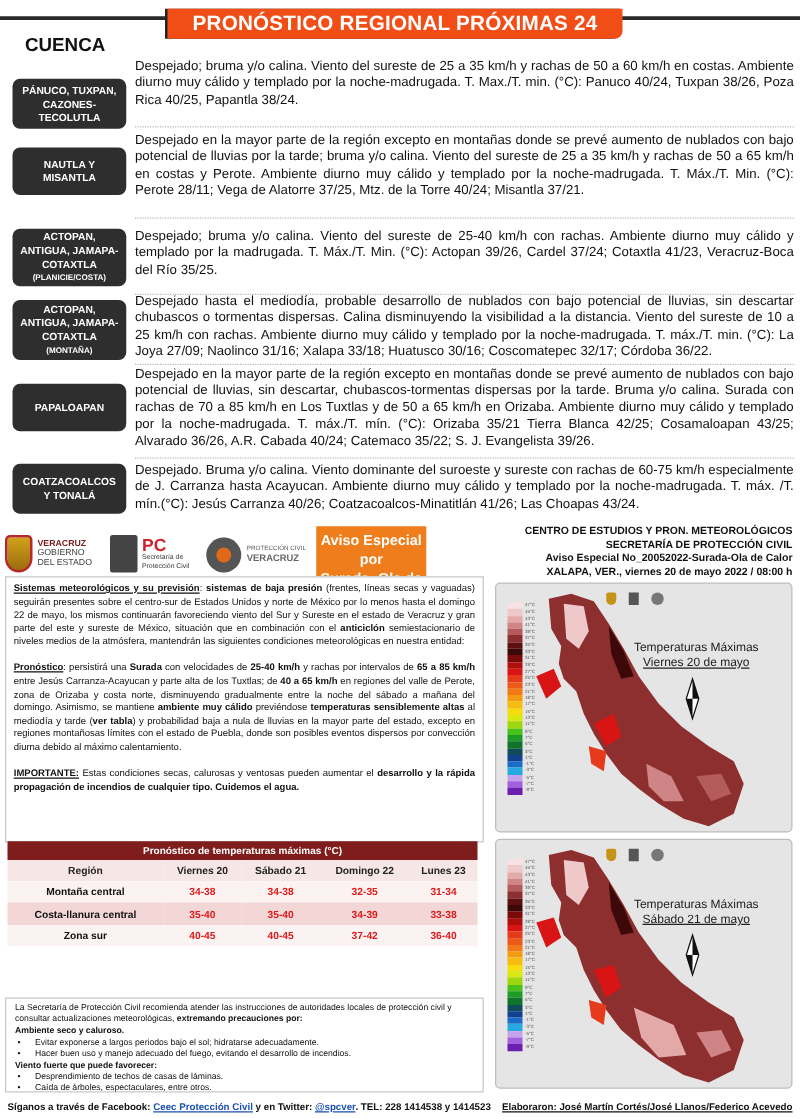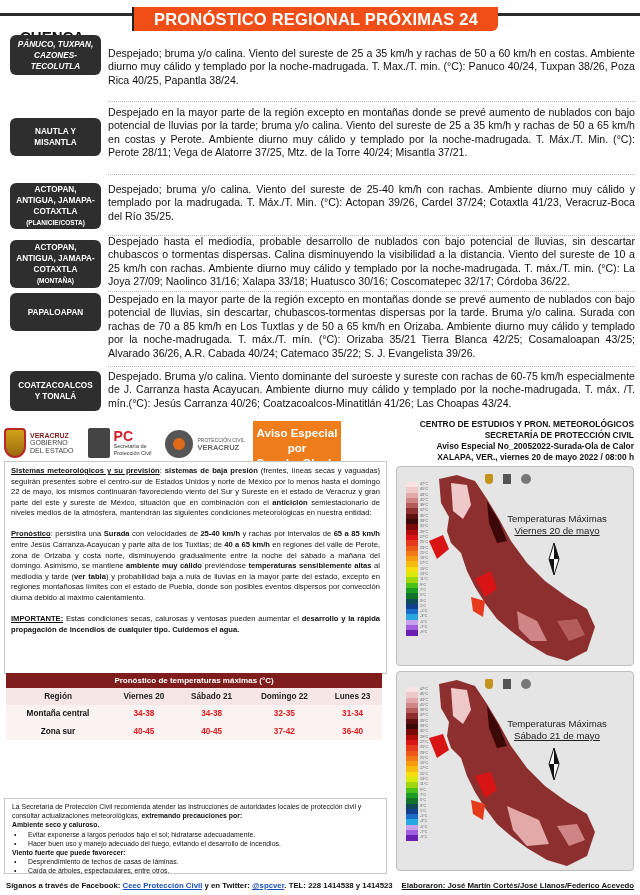--- a/index.html
+++ b/index.html
@@ -95,21 +95,21 @@
   .mini-logos { position: absolute; top: 7px; left: 88px; display: flex; gap: 10px; align-items: center; }
   .mini-logos span { display: block; }
 </style>
 </head>
 <body>
 
 <div class="top-rule"></div>
 <div class="title-bar">PRONÓSTICO REGIONAL PRÓXIMAS 24 HORAS</div>
 <div class="cuenca">CUENCA</div>
 
-<div class="badge" style="top:35px;height:40px;font-style:italic;">
+<div class="badge" style="top:63px;height:40px;">
   <span>PÁNUCO, TUXPAN,</span>
   <span>CAZONES-</span>
   <span>TECOLUTLA</span>
 </div>
 <div class="region-text" style="top:47px;">Despejado; bruma y/o calina. Viento del sureste de 25 a 35 km/h y rachas de 50 a 60 km/h en costas. Ambiente diurno muy cálido y templado por la noche-madrugada. T. Max./T. min. (°C): Panuco 40/24, Tuxpan 38/26, Poza Rica 40/25, Papantla 38/24.</div>
 <div class="dotsep" style="top:101px;"></div>
 
 <div class="badge" style="top:118px;height:38px;">
   <span>NAUTLA Y</span>
   <span>MISANTLA</span>
@@ -128,21 +128,21 @@
 
 <div class="badge" style="top:240px;height:48px;">
   <span>ACTOPAN,</span>
   <span>ANTIGUA, JAMAPA-</span>
   <span>COTAXTLA</span>
   <span class="sub">(MONTAÑA)</span>
 </div>
 <div class="region-text" style="top:235px;">Despejado hasta el mediodía, probable desarrollo de nublados con bajo potencial de lluvias, sin descartar chubascos o tormentas dispersas. Calina disminuyendo la visibilidad a la distancia. Viento del sureste de 10 a 25 km/h con rachas. Ambiente diurno muy cálido y templado por la noche-madrugada. T. máx./T. min. (°C): La Joya 27/09; Naolinco 31/16; Xalapa 33/18; Huatusco 30/16; Coscomatepec 32/17; Córdoba 36/22.</div>
 <div class="dotsep" style="top:291px;"></div>
 
-<div class="badge" style="top:293px;height:38px;">
+<div class="badge" style="top:307px;height:38px;">
   <span>PAPALOAPAN</span>
 </div>
 <div class="region-text" style="top:293px;">Despejado en la mayor parte de la región excepto en montañas donde se prevé aumento de nublados con bajo potencial de lluvias, sin descartar, chubascos-tormentas dispersas por la tarde. Bruma y/o calina. Surada con rachas de 70 a 85 km/h en Los Tuxtlas y de 50 a 65 km/h en Orizaba. Ambiente diurno muy cálido y templado por la noche-madrugada. T. máx./T. mín. (°C): Orizaba 35/21 Tierra Blanca 42/25; Cosamaloapan 43/25; Alvarado 36/26, A.R. Cabada 40/24; Catemaco 35/22; S. J. Evangelista 39/26.</div>
 <div class="dotsep" style="top:366px;"></div>
 
 <div class="badge" style="top:371px;height:40px;">
   <span>COATZACOALCOS</span>
   <span>Y TONALÁ</span>
 </div>
 <div class="region-text" style="top:370px;">Despejado. Bruma y/o calina. Viento dominante del suroeste y sureste con rachas de 60-75 km/h especialmente de J. Carranza hasta Acayucan. Ambiente diurno muy cálido y templado por la noche-madrugada. T. máx. /T. mín.(°C): Jesús Carranza 40/26; Coatzacoalcos-Minatitlán 41/26; Las Choapas 43/24.</div>
@@ -209,20 +209,27 @@
       <th>Sábado 21</th>
       <th>Domingo 22</th>
       <th>Lunes 23</th>
     </tr>
     <tr class="odd">
       <td>Montaña central</td>
       <td class="val">34-38</td>
       <td class="val">34-38</td>
       <td class="val">32-35</td>
       <td class="val">31-34</td>
+    </tr>
+    <tr class="even">
+      <td>Costa-llanura central</td>
+      <td class="val">35-40</td>
+      <td class="val">35-40</td>
+      <td class="val">34-39</td>
+      <td class="val">33-38</td>
     </tr>
     <tr class="odd">
       <td>Zona sur</td>
       <td class="val">40-45</td>
       <td class="val">40-45</td>
       <td class="val">37-42</td>
       <td class="val">36-40</td>
     </tr>
   </tbody>
     </table>

